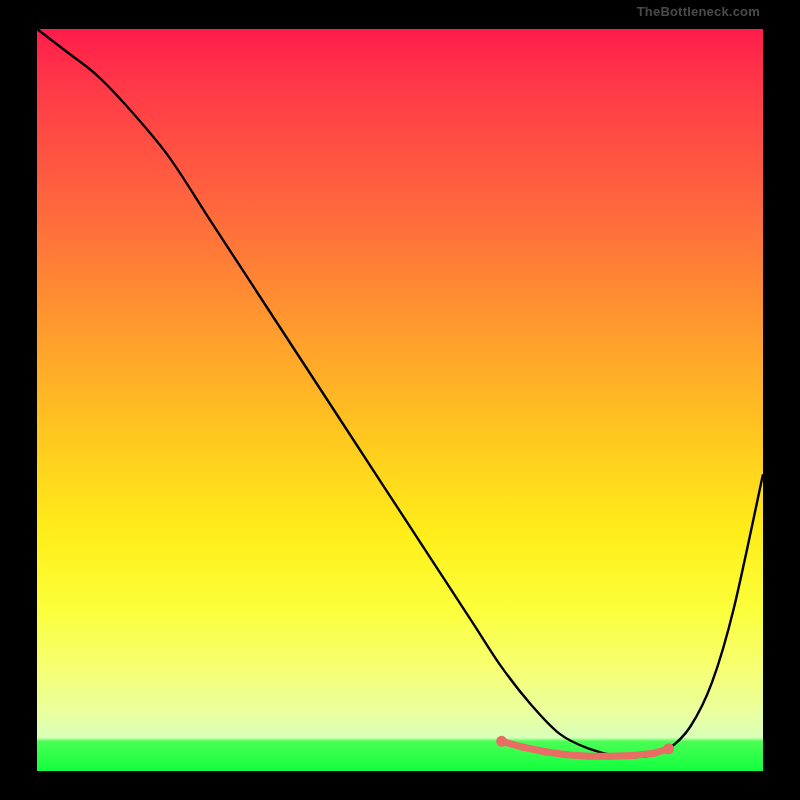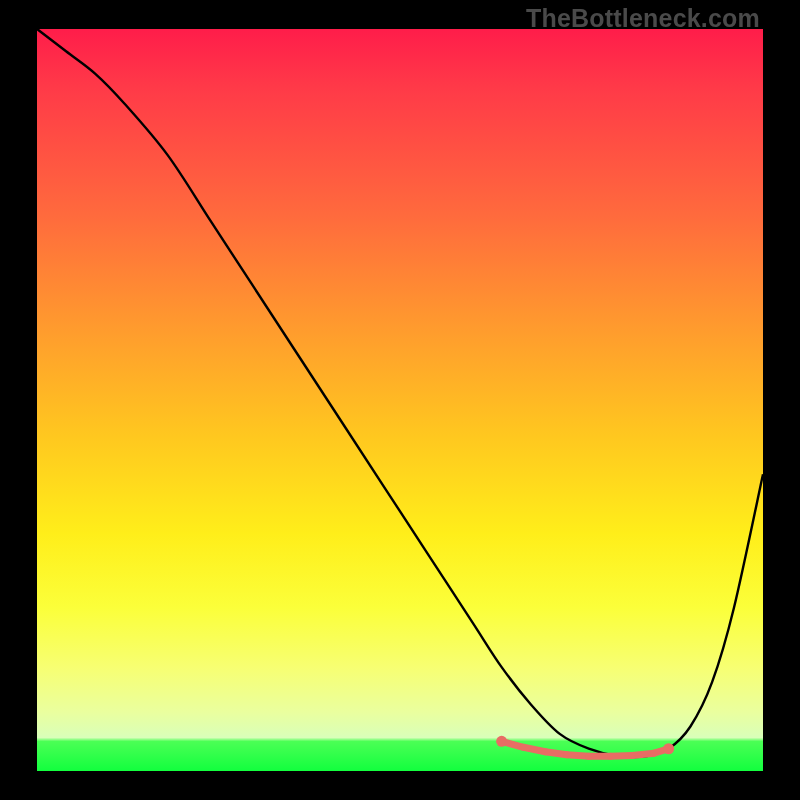--- a/index.html
+++ b/index.html
@@ -40,21 +40,21 @@
       #d9ffb9 95.5%,
       #4bff55 96%,
       #12ff3e 100%
     );
   }
   .watermark {
     position: absolute;
     top: 4px;
     right: 40px;
     color: #4a4a4a;
-    font-size: 25px;
+    font-size: 13px;
     font-weight: 600;
     letter-spacing: 0.2px;
     user-select: none;
   }
   svg.curve {
     position: absolute;
     left: 0;
     top: 0;
     width: 726px;
     height: 742px;

